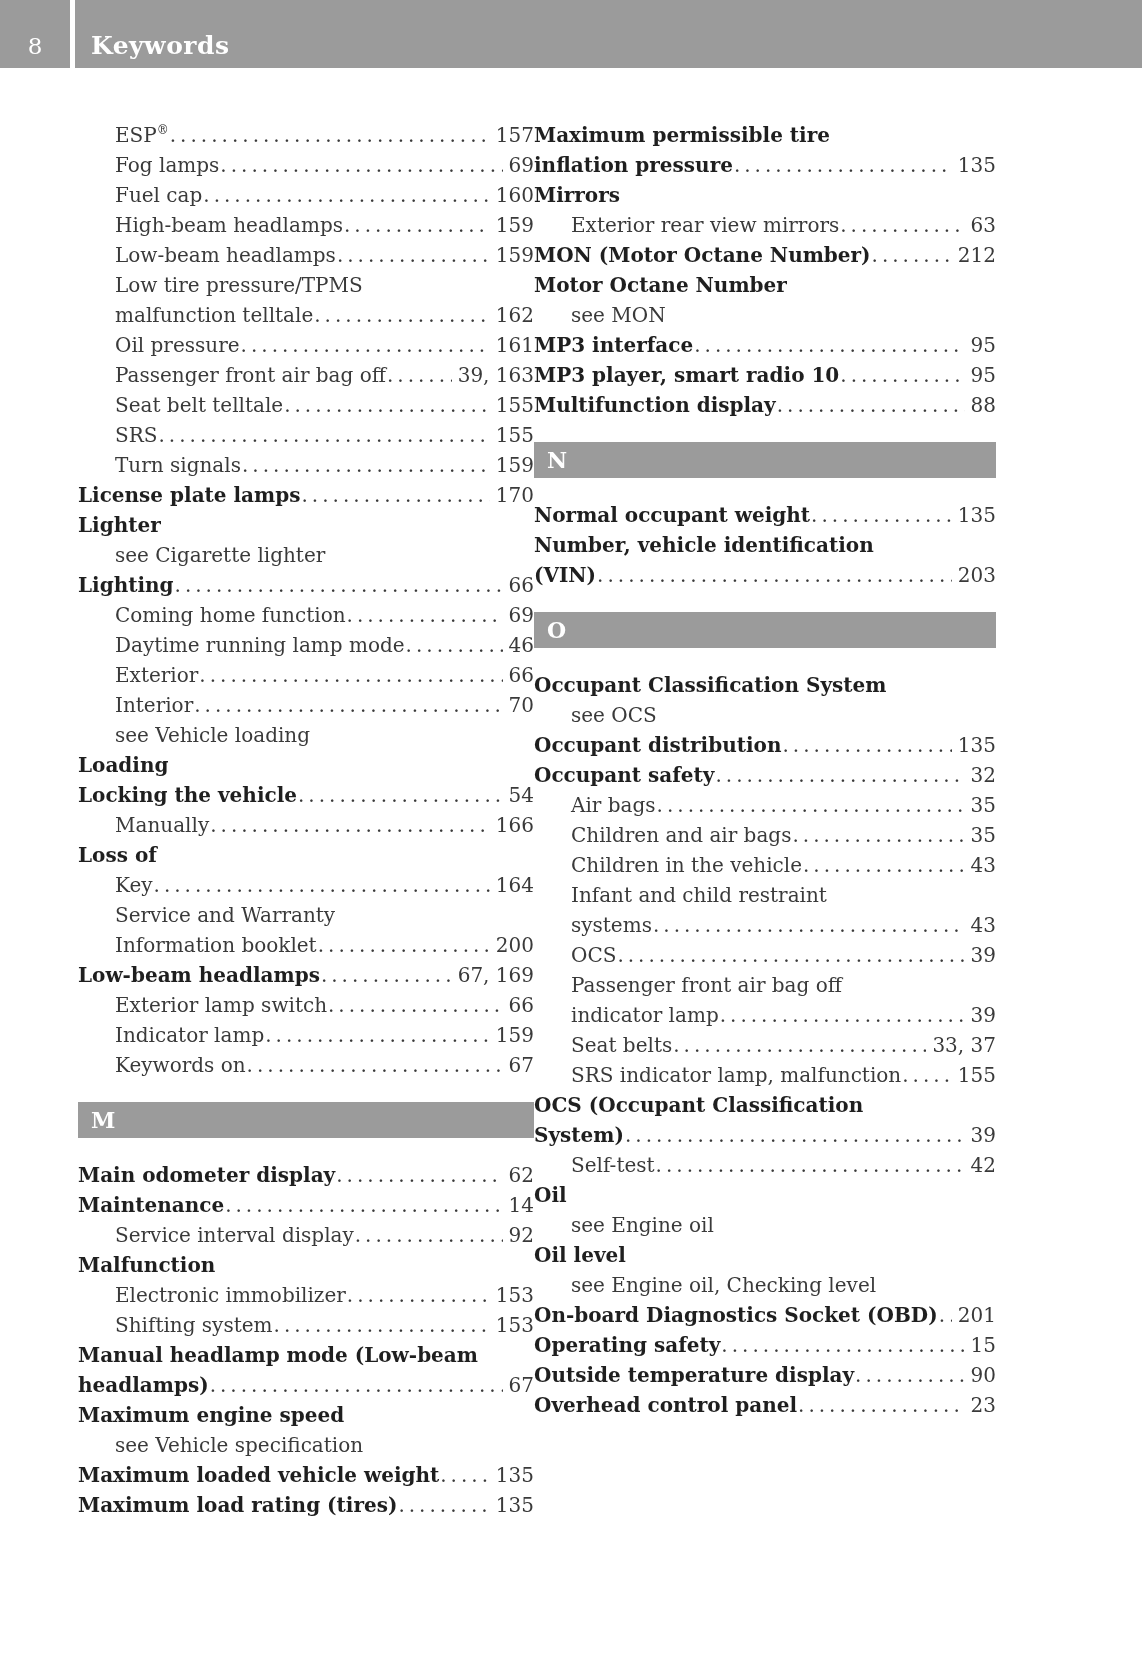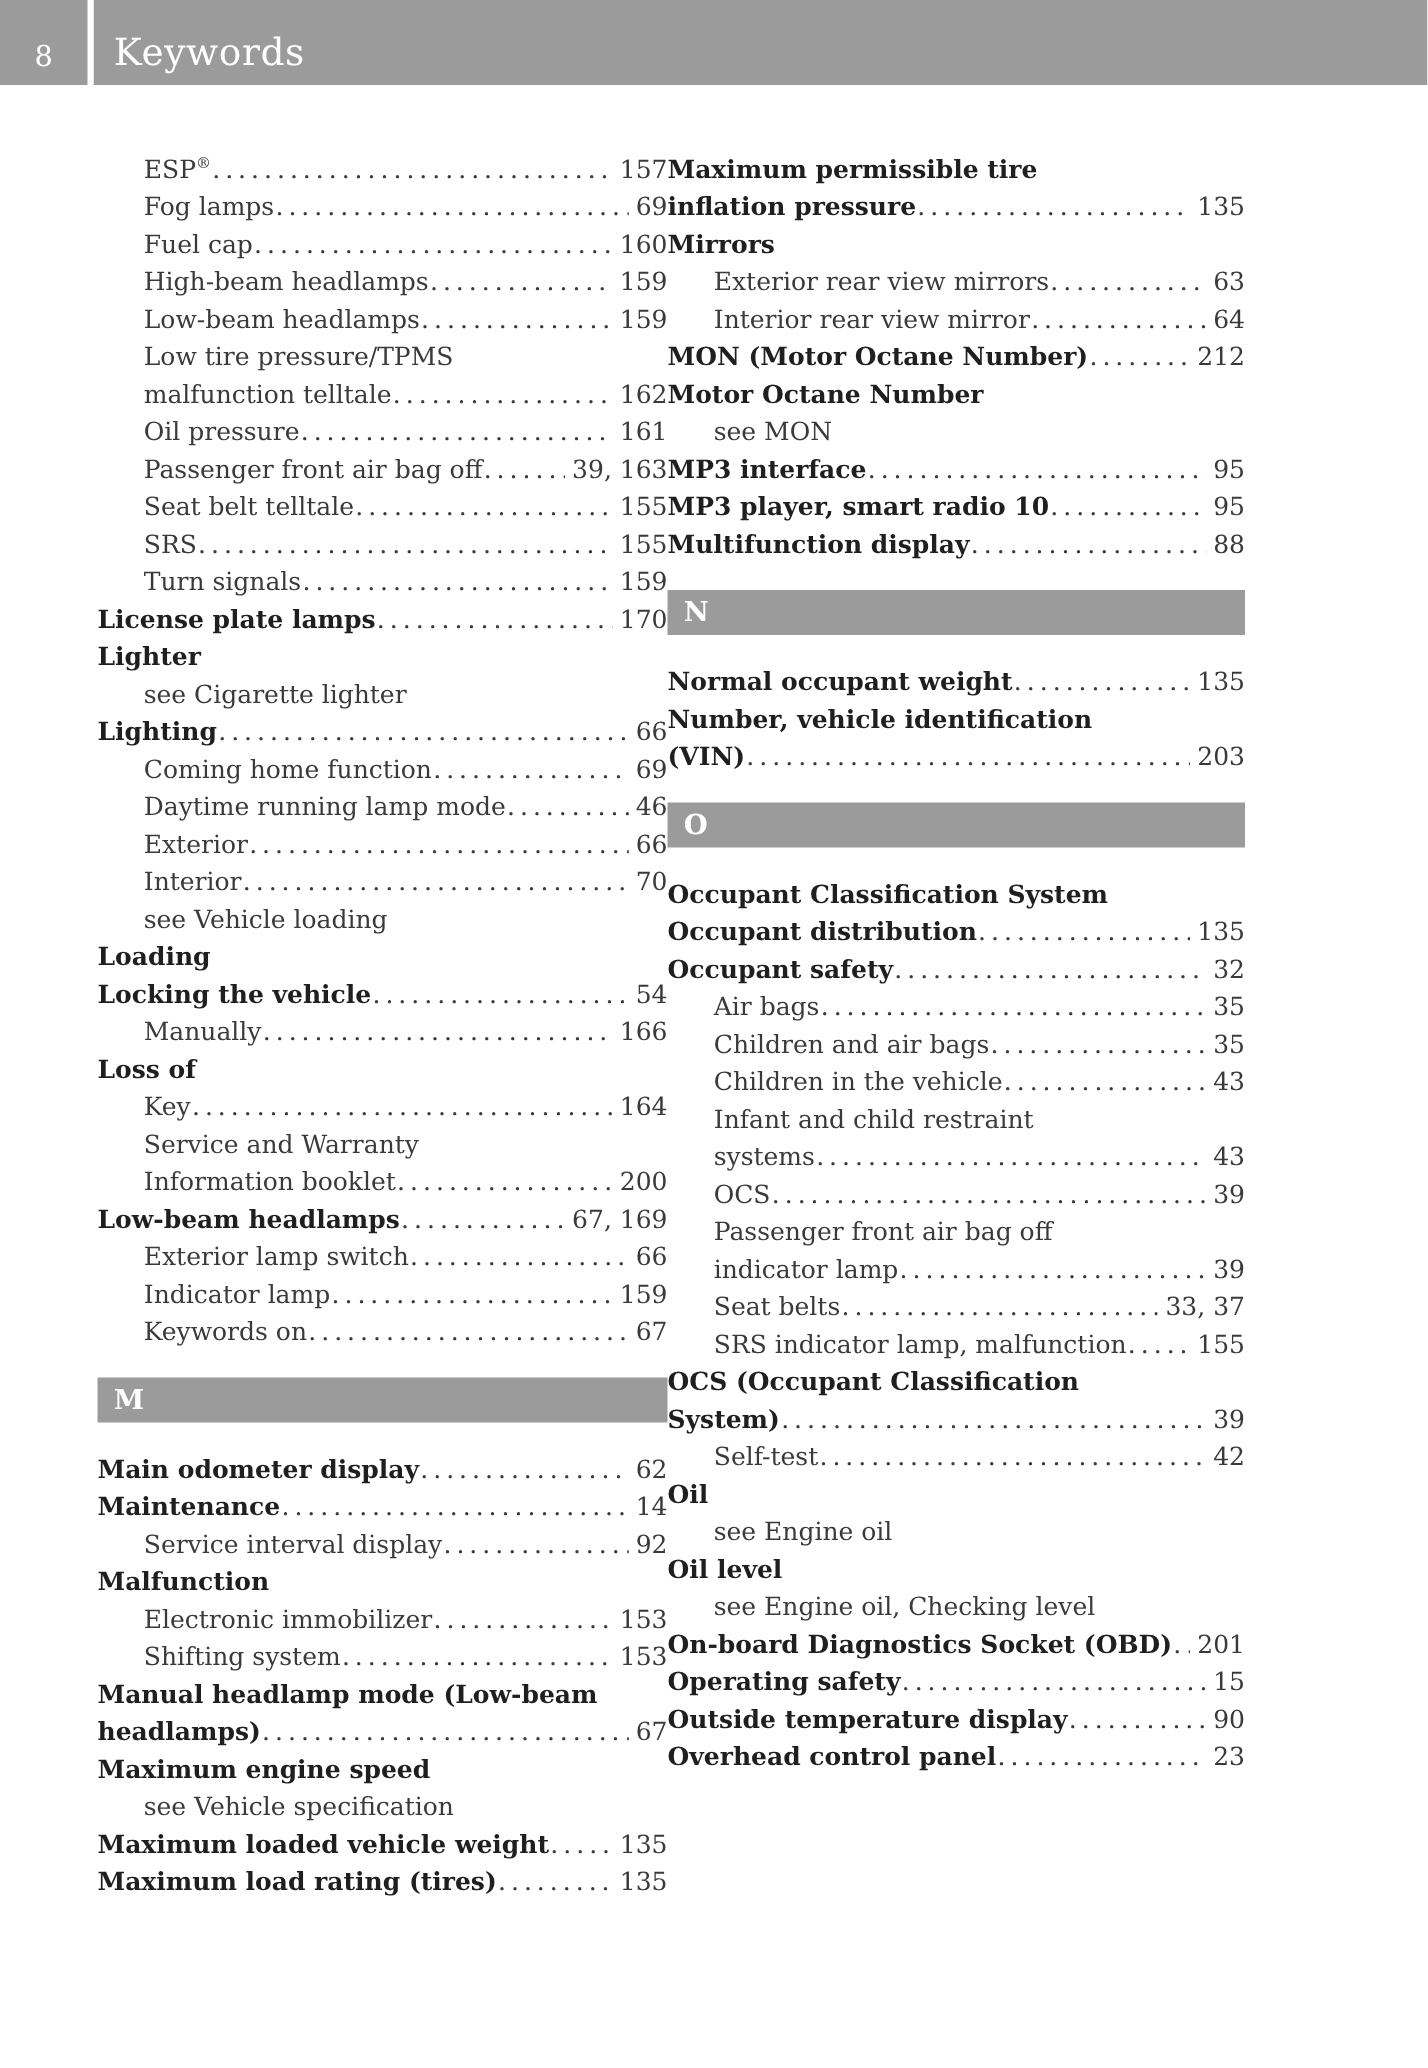--- a/index.html
+++ b/index.html
@@ -12,21 +12,21 @@
     display: flex; align-items: stretch; height: 68px;
     background: var(--header-bg, #9b9b9b); color: var(--header-text, #ffffff);
   }
   .header-num {
     width: 70px; display: flex; align-items: flex-end; justify-content: center;
     padding-bottom: 9px; font-size: 23px;
   }
   .header-divider { width: 5px; background: #ffffff; }
   .header-title {
     display: flex; align-items: flex-end; padding: 0 0 8px 16px;
-    font-size: 30px; font-weight: normal; letter-spacing: 0.5px;
+    font-size: 25px; font-weight: bold; letter-spacing: 0.5px;
   }
   .content { display: flex; padding: 52px 0 0 78px; }
   .col { width: 456px; }
   .col.col-right { width: 462px; }
   .row {
     display: flex; line-height: 30px; font-size: 20px;
     color: var(--text-regular, #3a3a3a);
   }
   .row.main { font-weight: bold; color: var(--text-bold, #1f1f1f); }
   .row.sub, .row.see { padding-left: 37px; align-items: center; }
@@ -270,25 +270,20 @@
           <span class="page">135</span>
         </div>
         <div class="row main">
           <span class="label"><span>Mirrors</span></span>
         </div>
         <div class="row sub">
           <span class="label"><span>Exterior rear view mirrors</span></span>
           <span class="dots"></span>
           <span class="page">63</span>
         </div>
-        <div class="row sub">
-          <span class="label"><span>Interior rear view mirror</span></span>
-          <span class="dots"></span>
-          <span class="page">64</span>
-        </div>
         <div class="row main">
           <span class="label"><span>MON (Motor Octane Number)</span></span>
           <span class="dots"></span>
           <span class="page">212</span>
         </div>
         <div class="row main">
           <span class="label"><span>Motor Octane Number</span></span>
         </div>
         <div class="row see">
           <span class="label"><span>see MON</span></span>
@@ -322,20 +317,23 @@
         <div class="row main">
           <span class="label"><span>(VIN)</span></span>
           <span class="dots"></span>
           <span class="page">203</span>
         </div>
         <div class="section-bar">
           <span class="section-letter">O</span>
         </div>
         <div class="row main">
           <span class="label"><span>Occupant Classification System</span></span>
+        </div>
+        <div class="row see">
+          <span class="label"><span>see OCS</span></span>
         </div>
         <div class="row main">
           <span class="label"><span>Occupant distribution</span></span>
           <span class="dots"></span>
           <span class="page">135</span>
         </div>
         <div class="row main">
           <span class="label"><span>Occupant safety</span></span>
           <span class="dots"></span>
           <span class="page">32</span>

